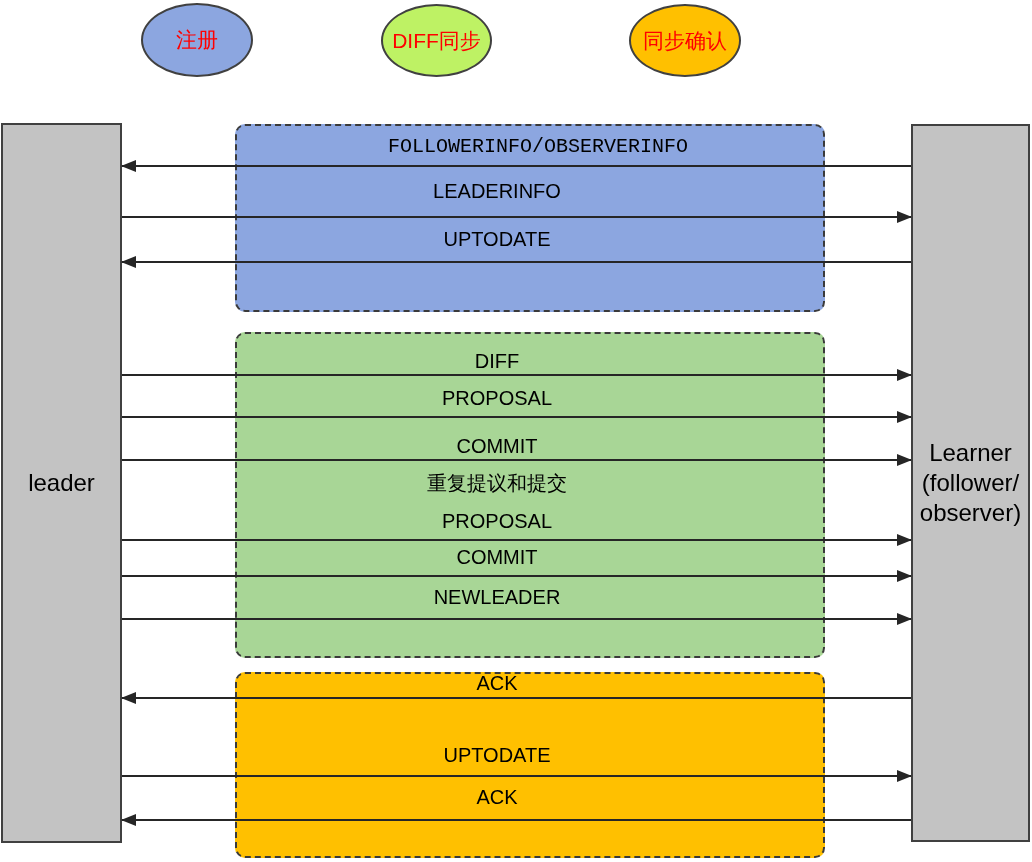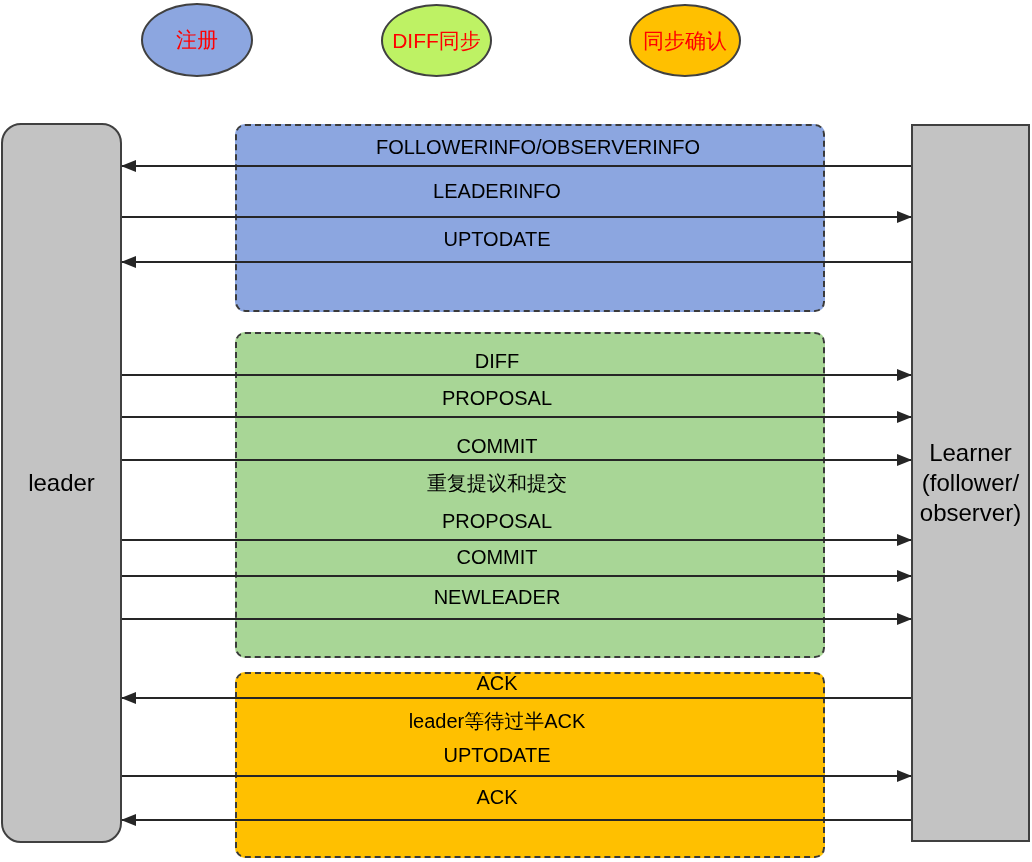--- a/index.html
+++ b/index.html
@@ -68,38 +68,38 @@
   .msg-label{
     position:absolute;
     left:235px;width:524px;
     text-align:center;
     font-size:20px;
     color:#000000;
     line-height:26px;
     z-index:4;
     white-space:nowrap;
   }
-  .msg-label.wide{width:606px;}
+  .msg-label.wide{width:606px;font-family:Liberation Mono, monospace;}
 </style>
 </head>
 <body>
 
 <div id="canvas">
 
   <div class="ellipse" style="left: 141px; top: 3px; width: 112px; height: 74px; background-color: rgb(140, 166, 224); justify-content: center;">
     <span>注册</span>
   </div>
   <div class="ellipse" style="left: 381px; top: 4px; width: 111px; height: 73px; background-color: #bef264;">
     <span>DIFF同步</span>
   </div>
   <div class="ellipse" style="left: 629px; top: 4px; width: 112px; height: 73px; background-color: rgb(255, 192, 0);">
     <span>同步确认</span>
   </div>
 
-  <div class="actor" style="left:1px;top:123px;width:121px;height:720px;border-radius:20px;">
+  <div class="actor" style="left:1px;top:123px;width:121px;height:720px;">
     <span>leader</span>
   </div>
   <div class="actor" style="left:911px;top:124px;width:119px;height:718px;">
     <span>Learner</span>
     <span>(follower/</span>
     <span>observer)</span>
   </div>
 
   <div class="phase-box" style="top: 124px; height: 188px; background-color: rgb(140, 166, 224);"></div>
   <div class="phase-box" style="top: 332px; height: 326px; background-color: rgb(168, 214, 150);"></div>
@@ -111,21 +111,20 @@
 
   <div class="msg-label" style="top:348px;">DIFF</div>
   <div class="msg-label" style="top:385px;">PROPOSAL</div>
   <div class="msg-label" style="top:433px;">COMMIT</div>
   <div class="msg-label" style="top:470px;">重复提议和提交</div>
   <div class="msg-label" style="top:508px;">PROPOSAL</div>
   <div class="msg-label" style="top:544px;">COMMIT</div>
   <div class="msg-label" style="top:584px;">NEWLEADER</div>
 
   <div class="msg-label" style="top:670px;">ACK</div>
-  <div class="msg-label" style="top:708px;">leader等待过半ACK</div>
   <div class="msg-label" style="top:742px;">UPTODATE</div>
   <div class="msg-label" style="top:784px;">ACK</div>
 
   <div class="arrow" style="top:165px;">
       <span class="head head-left"></span>
     </div>
   <div class="arrow" style="top:216px;">
       <span class="head head-right"></span>
     </div>
   <div class="arrow" style="top:261px;">

